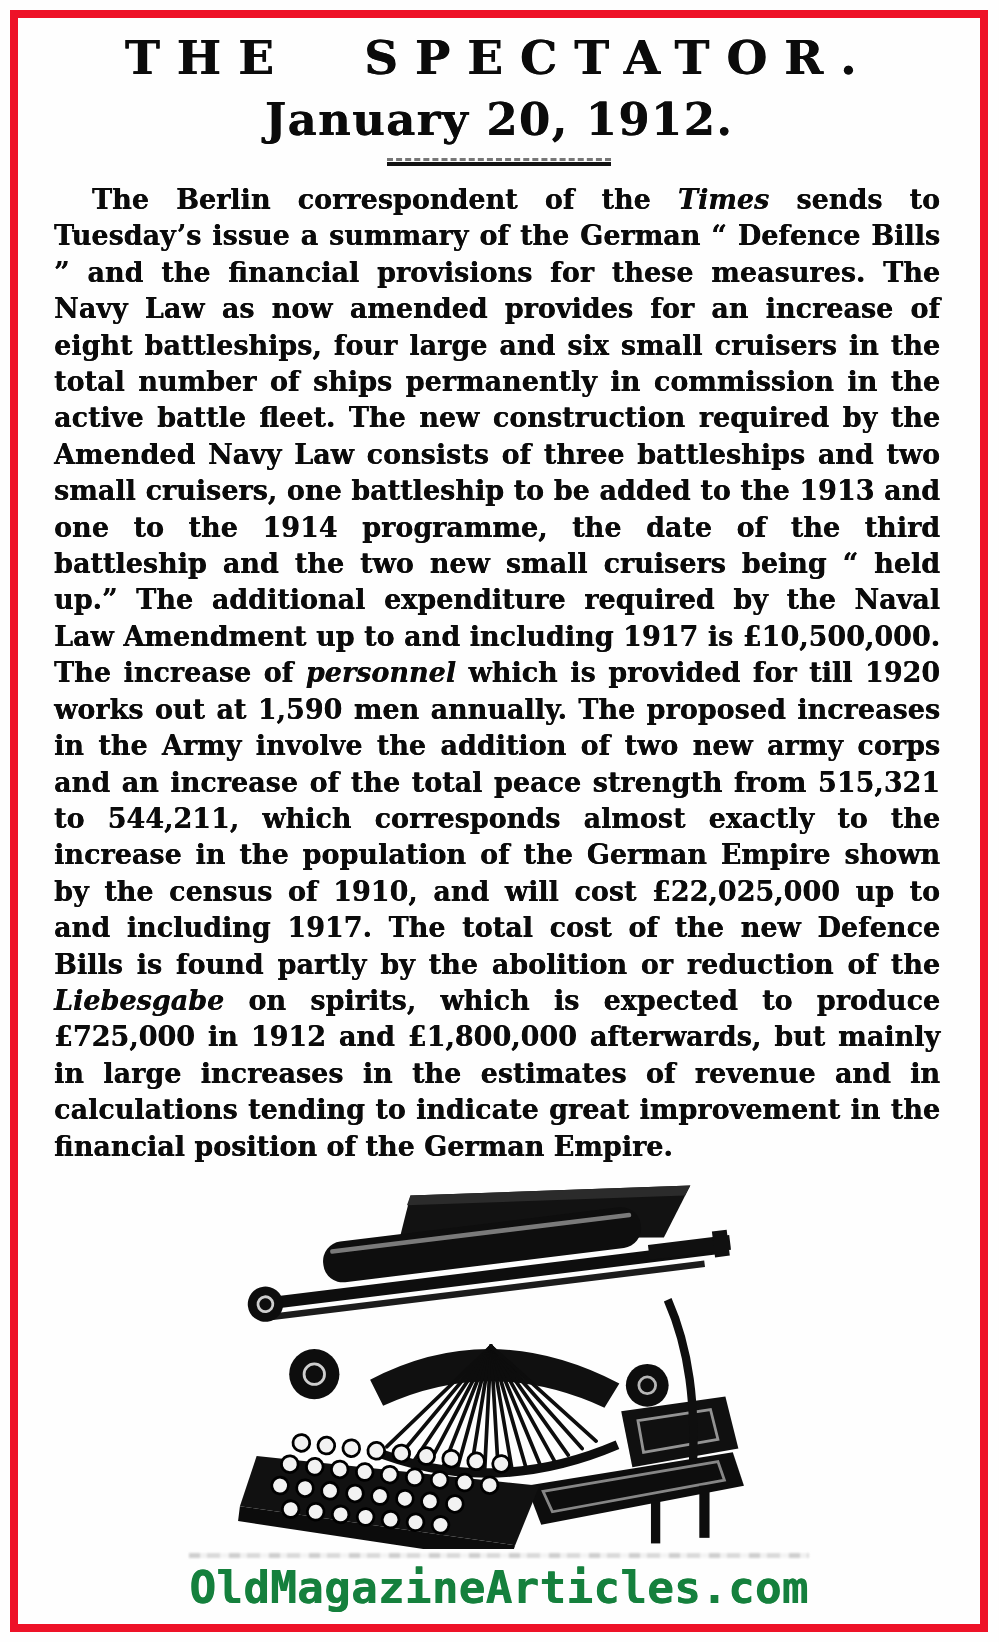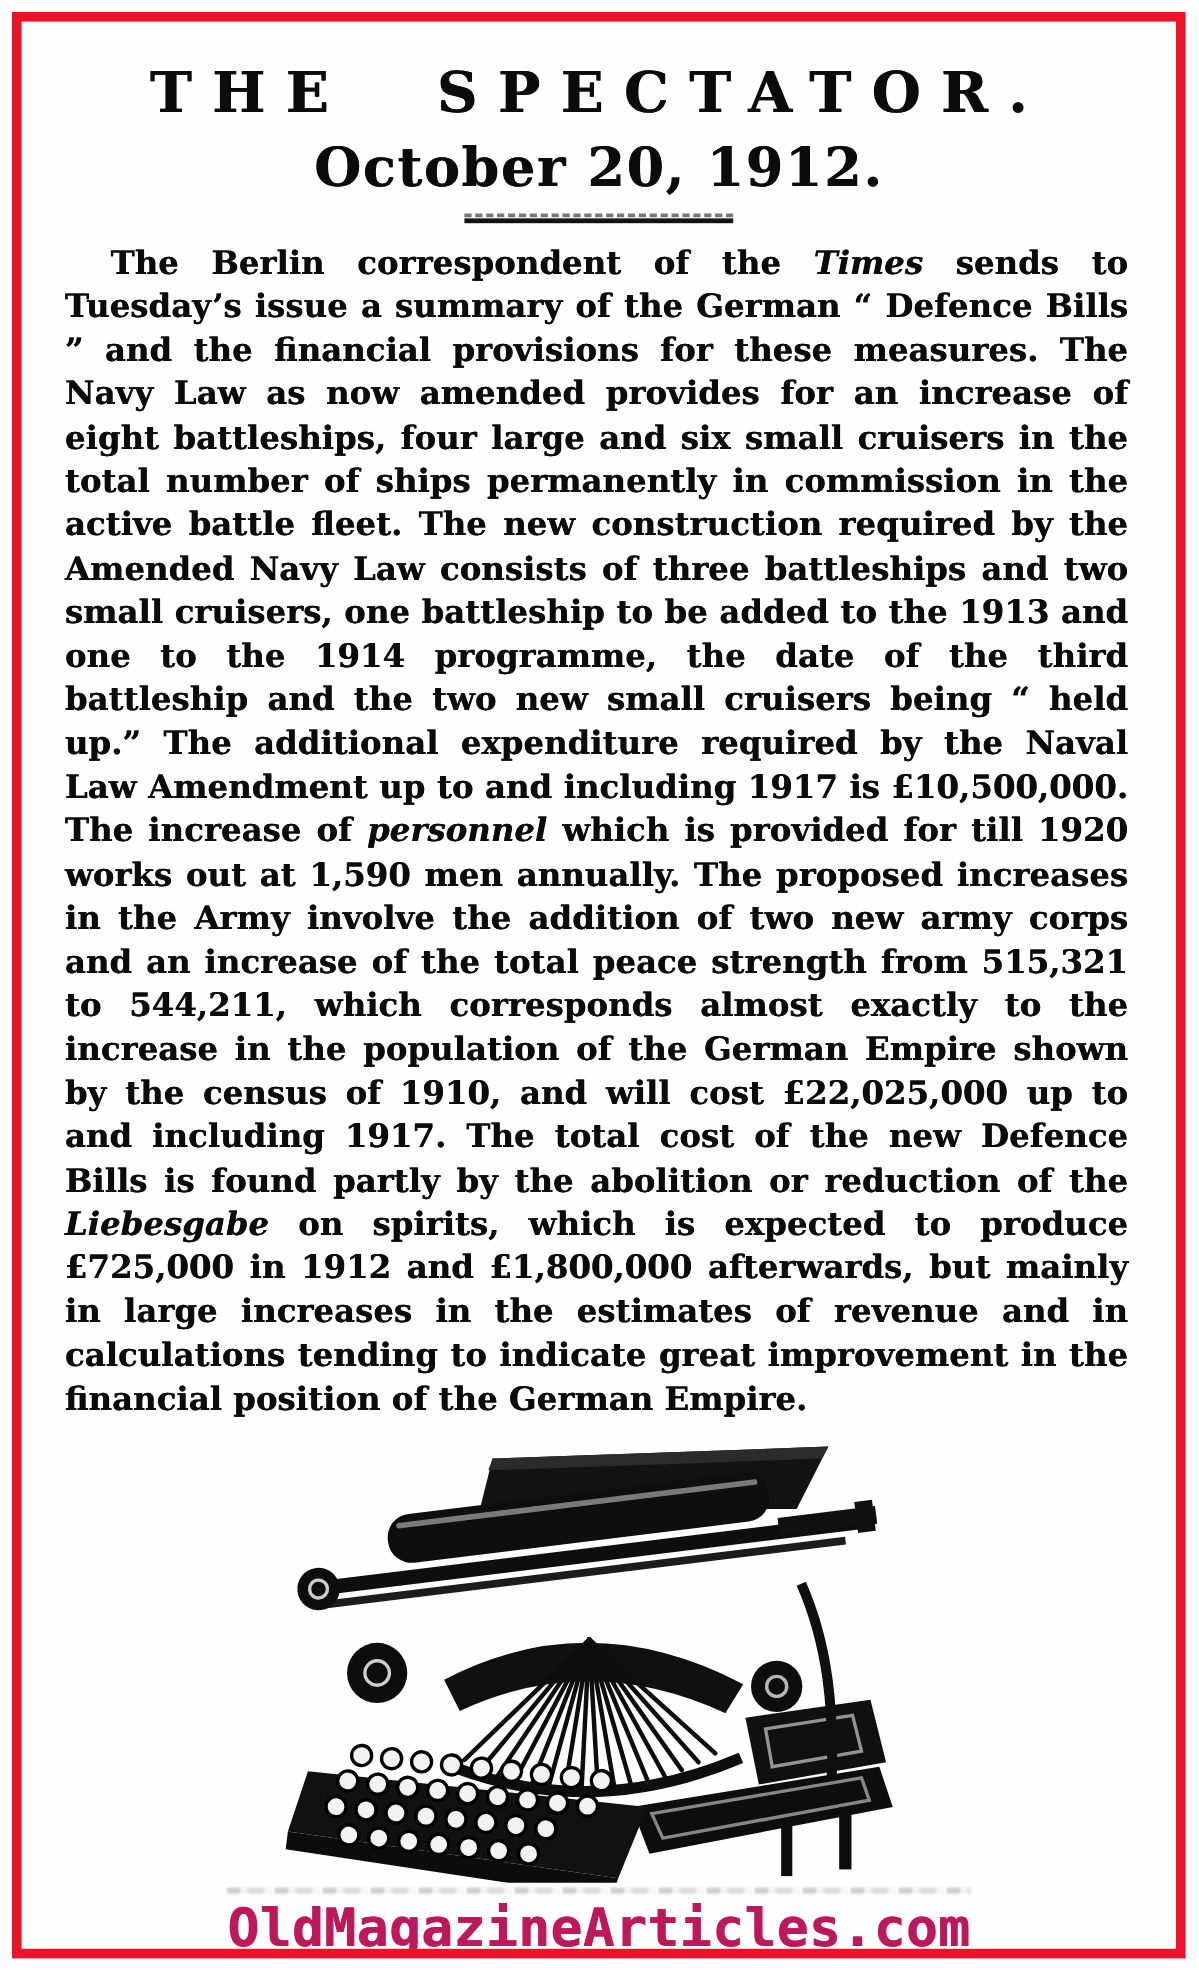--- a/index.html
+++ b/index.html
@@ -24,21 +24,21 @@
     pointer-events: none;
     z-index: 5;
   }
   .content {
     position: absolute;
     left: 18px; top: 18px; right: 19px; bottom: 18px;
     overflow: hidden;
     color: #0b0b0b;
   }
   .masthead {
-    margin-top: 32px;
+    margin-top: 12px;
     text-align: center;
     font-size: 47px;
     font-weight: 700;
     letter-spacing: 0.36em;
     word-spacing: 0.85em;
     text-shadow: 0.5px 0 0 currentColor;
     white-space: nowrap;
   }
   .issue-date {
     margin-top: 8px;
@@ -87,36 +87,36 @@
     filter: blur(0.8px);
     opacity: 0.85;
   }
   .watermark {
     margin-top: 4px;
     text-align: center;
     font-family: "DejaVu Sans Mono", "Liberation Mono", monospace;
     font-size: 44px;
     font-weight: 700;
     letter-spacing: 0.01em;
-    color: #be185d;
+    color: #15803d;
     text-shadow: 0.6px 0 0 currentColor;
     white-space: nowrap;
   }
 </style>
 </head>
 <body>
 
 <div class="page">
   <div class="frame" style="border-color: rgb(238, 18, 40);"></div>
 
   <div class="content" style="color: rgb(11, 11, 11);">
 
     <div class="masthead">THE SPECTATOR.</div>
 
-    <div class="issue-date">October 20, 1912.</div>
+    <div class="issue-date">January 20, 1912.</div>
 
     <div class="rule-wrap">
       <div class="rule-dashed"></div>
       <div class="rule-solid"></div>
     </div>
 
     <p class="article"><span>The Berlin correspondent of the </span><em>Times</em><span> sends to Tuesday’s issue a summary of the German “ Defence Bills ” and the financial provisions for these measures.  The Navy Law as now amended provides for an increase of eight battleships, four large and six small cruisers in the total number of ships permanently in commission in the active battle fleet.  The new construction required by the Amended Navy Law consists of three battleships and two small cruisers, one battleship to be added to the 1913 and one to the 1914 programme, the date of the third battleship and the two new small cruisers being “ held up.”  The additional expenditure required by the Naval Law Amendment up to and including 1917 is £10,500,000.  The increase of </span><em>personnel</em><span> which is provided for till 1920 works out at 1,590 men annually.  The proposed increases in the Army involve the addition of two new army corps and an increase of the total peace strength from 515,321 to 544,211, which corresponds almost exactly to the increase in the population of the German Empire shown by the census of 1910, and will cost £22,025,000 up to and including 1917.  The total cost of the new Defence Bills is found partly by the abolition or reduction of the </span><em>Liebesgabe</em><span> on spirits, which is expected to produce £725,000 in 1912 and £1,800,000 afterwards, but mainly in large increases in the estimates of revenue and in calculations tending to indicate great improvement in the financial position of the German Empire.</span></p>
 
     <figure class="figure-wrap" style="margin-block:10px 0; margin-inline:auto;">
       <svg width="540" height="372" viewBox="0 0 560 400" xmlns="http://www.w3.org/2000/svg">

